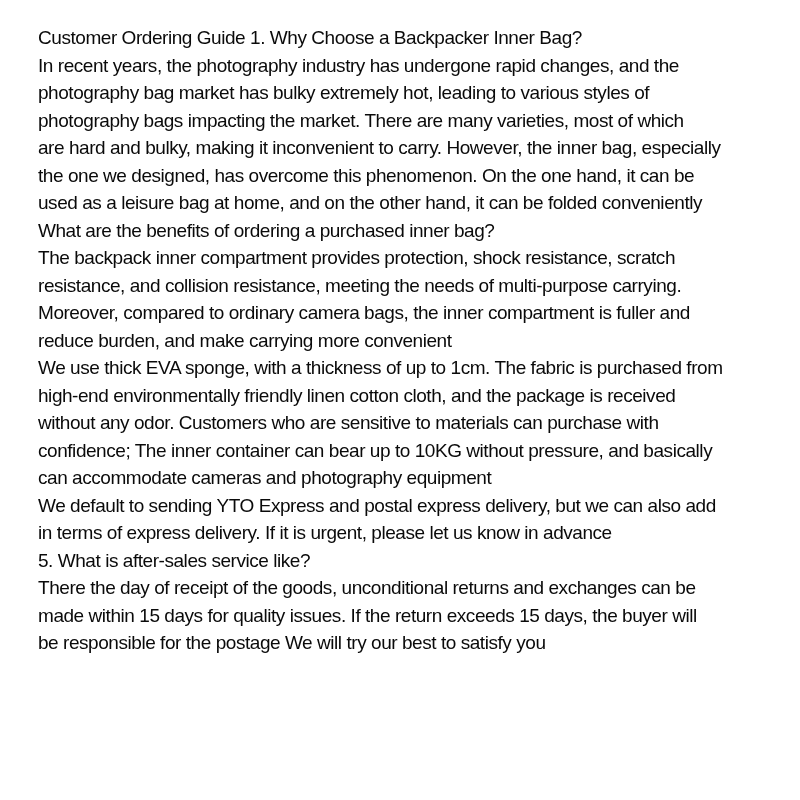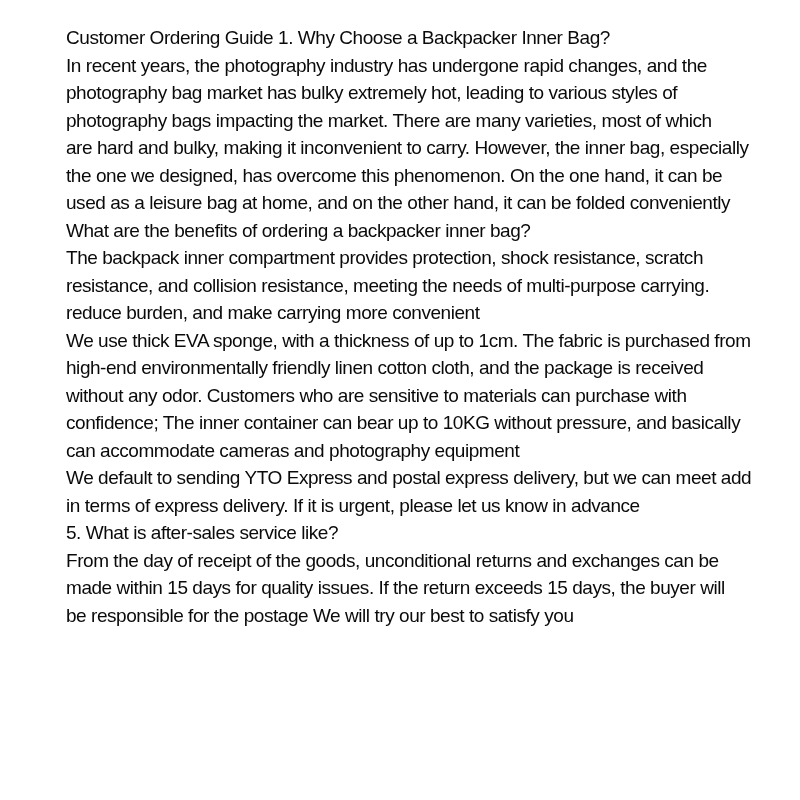--- a/index.html
+++ b/index.html
@@ -23,44 +23,44 @@
   .text-block {
     color: #0a0a0a;
     font-size: 19px;
     letter-spacing: -0.45px;
     line-height: 27.5px;
     font-weight: 400;
   }
   .line {
     white-space: nowrap;
     height: 27.5px;
-    margin-left: 28px;
   }
 </style>
 </head>
 <body style="background: rgb(255, 255, 255);">
 
 <main class="page">
   <div class="text-block" style="color: rgb(10, 10, 10);">
     <div class="line">Customer Ordering Guide 1. Why Choose a Backpacker Inner Bag?</div>
     <div class="line">In recent years, the photography industry has undergone rapid changes, and the</div>
     <div class="line">photography bag market has bulky extremely hot, leading to various styles of</div>
     <div class="line">photography bags impacting the market. There are many varieties, most of which</div>
     <div class="line">are hard and bulky, making it inconvenient to carry. However, the inner bag, especially</div>
     <div class="line">the one we designed, has overcome this phenomenon. On the one hand, it can be</div>
     <div class="line">used as a leisure bag at home, and on the other hand, it can be folded conveniently</div>
-    <div class="line">What are the benefits of ordering a backpacker inner bag?</div>
+    <div class="line">What are the benefits of ordering a purchased inner bag?</div>
     <div class="line">The backpack inner compartment provides protection, shock resistance, scratch</div>
     <div class="line">resistance, and collision resistance, meeting the needs of multi-purpose carrying.</div>
+    <div class="line">Moreover, compared to ordinary camera bags, the inner compartment is fuller and</div>
     <div class="line">reduce burden, and make carrying more convenient</div>
     <div class="line">We use thick EVA sponge, with a thickness of up to 1cm. The fabric is purchased from</div>
     <div class="line">high-end environmentally friendly linen cotton cloth, and the package is received</div>
     <div class="line">without any odor. Customers who are sensitive to materials can purchase with</div>
     <div class="line">confidence; The inner container can bear up to 10KG without pressure, and basically</div>
     <div class="line">can accommodate cameras and photography equipment</div>
-    <div class="line">We default to sending YTO Express and postal express delivery, but we can meet add</div>
+    <div class="line">We default to sending YTO Express and postal express delivery, but we can also add</div>
     <div class="line">in terms of express delivery. If it is urgent, please let us know in advance</div>
     <div class="line">5. What is after-sales service like?</div>
-    <div class="line">From the day of receipt of the goods, unconditional returns and exchanges can be</div>
+    <div class="line">There the day of receipt of the goods, unconditional returns and exchanges can be</div>
     <div class="line">made within 15 days for quality issues. If the return exceeds 15 days, the buyer will</div>
     <div class="line">be responsible for the postage We will try our best to satisfy you</div>
   </div>
 </main>
 
 </body></html>

